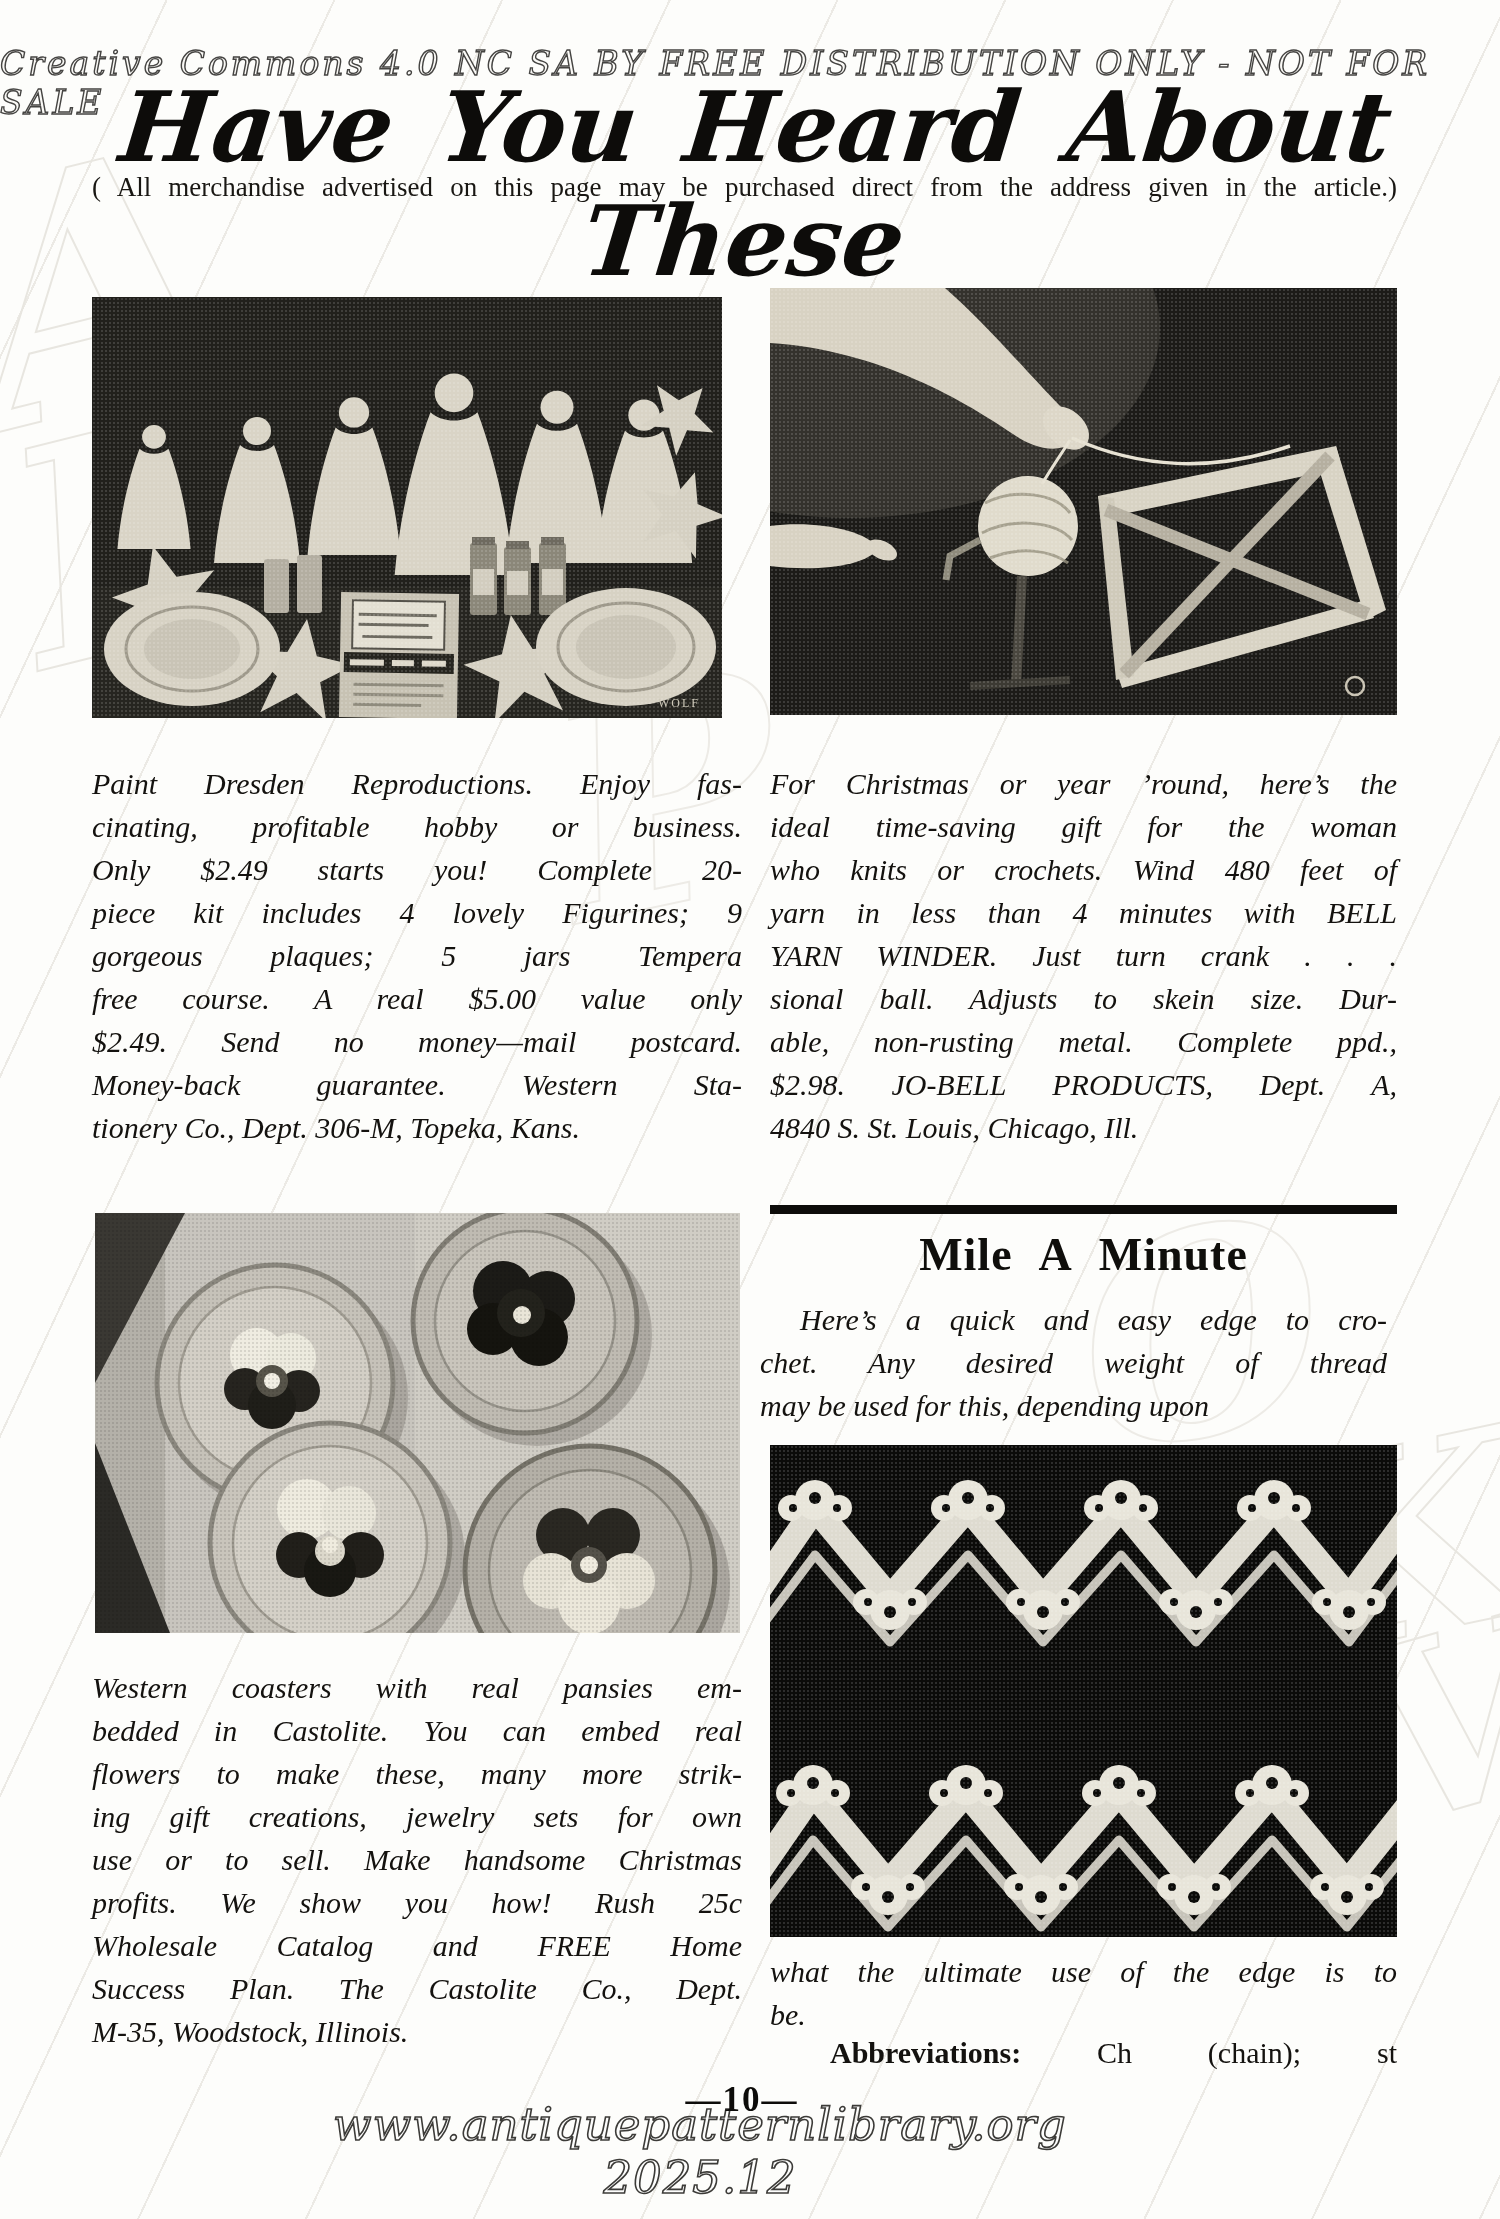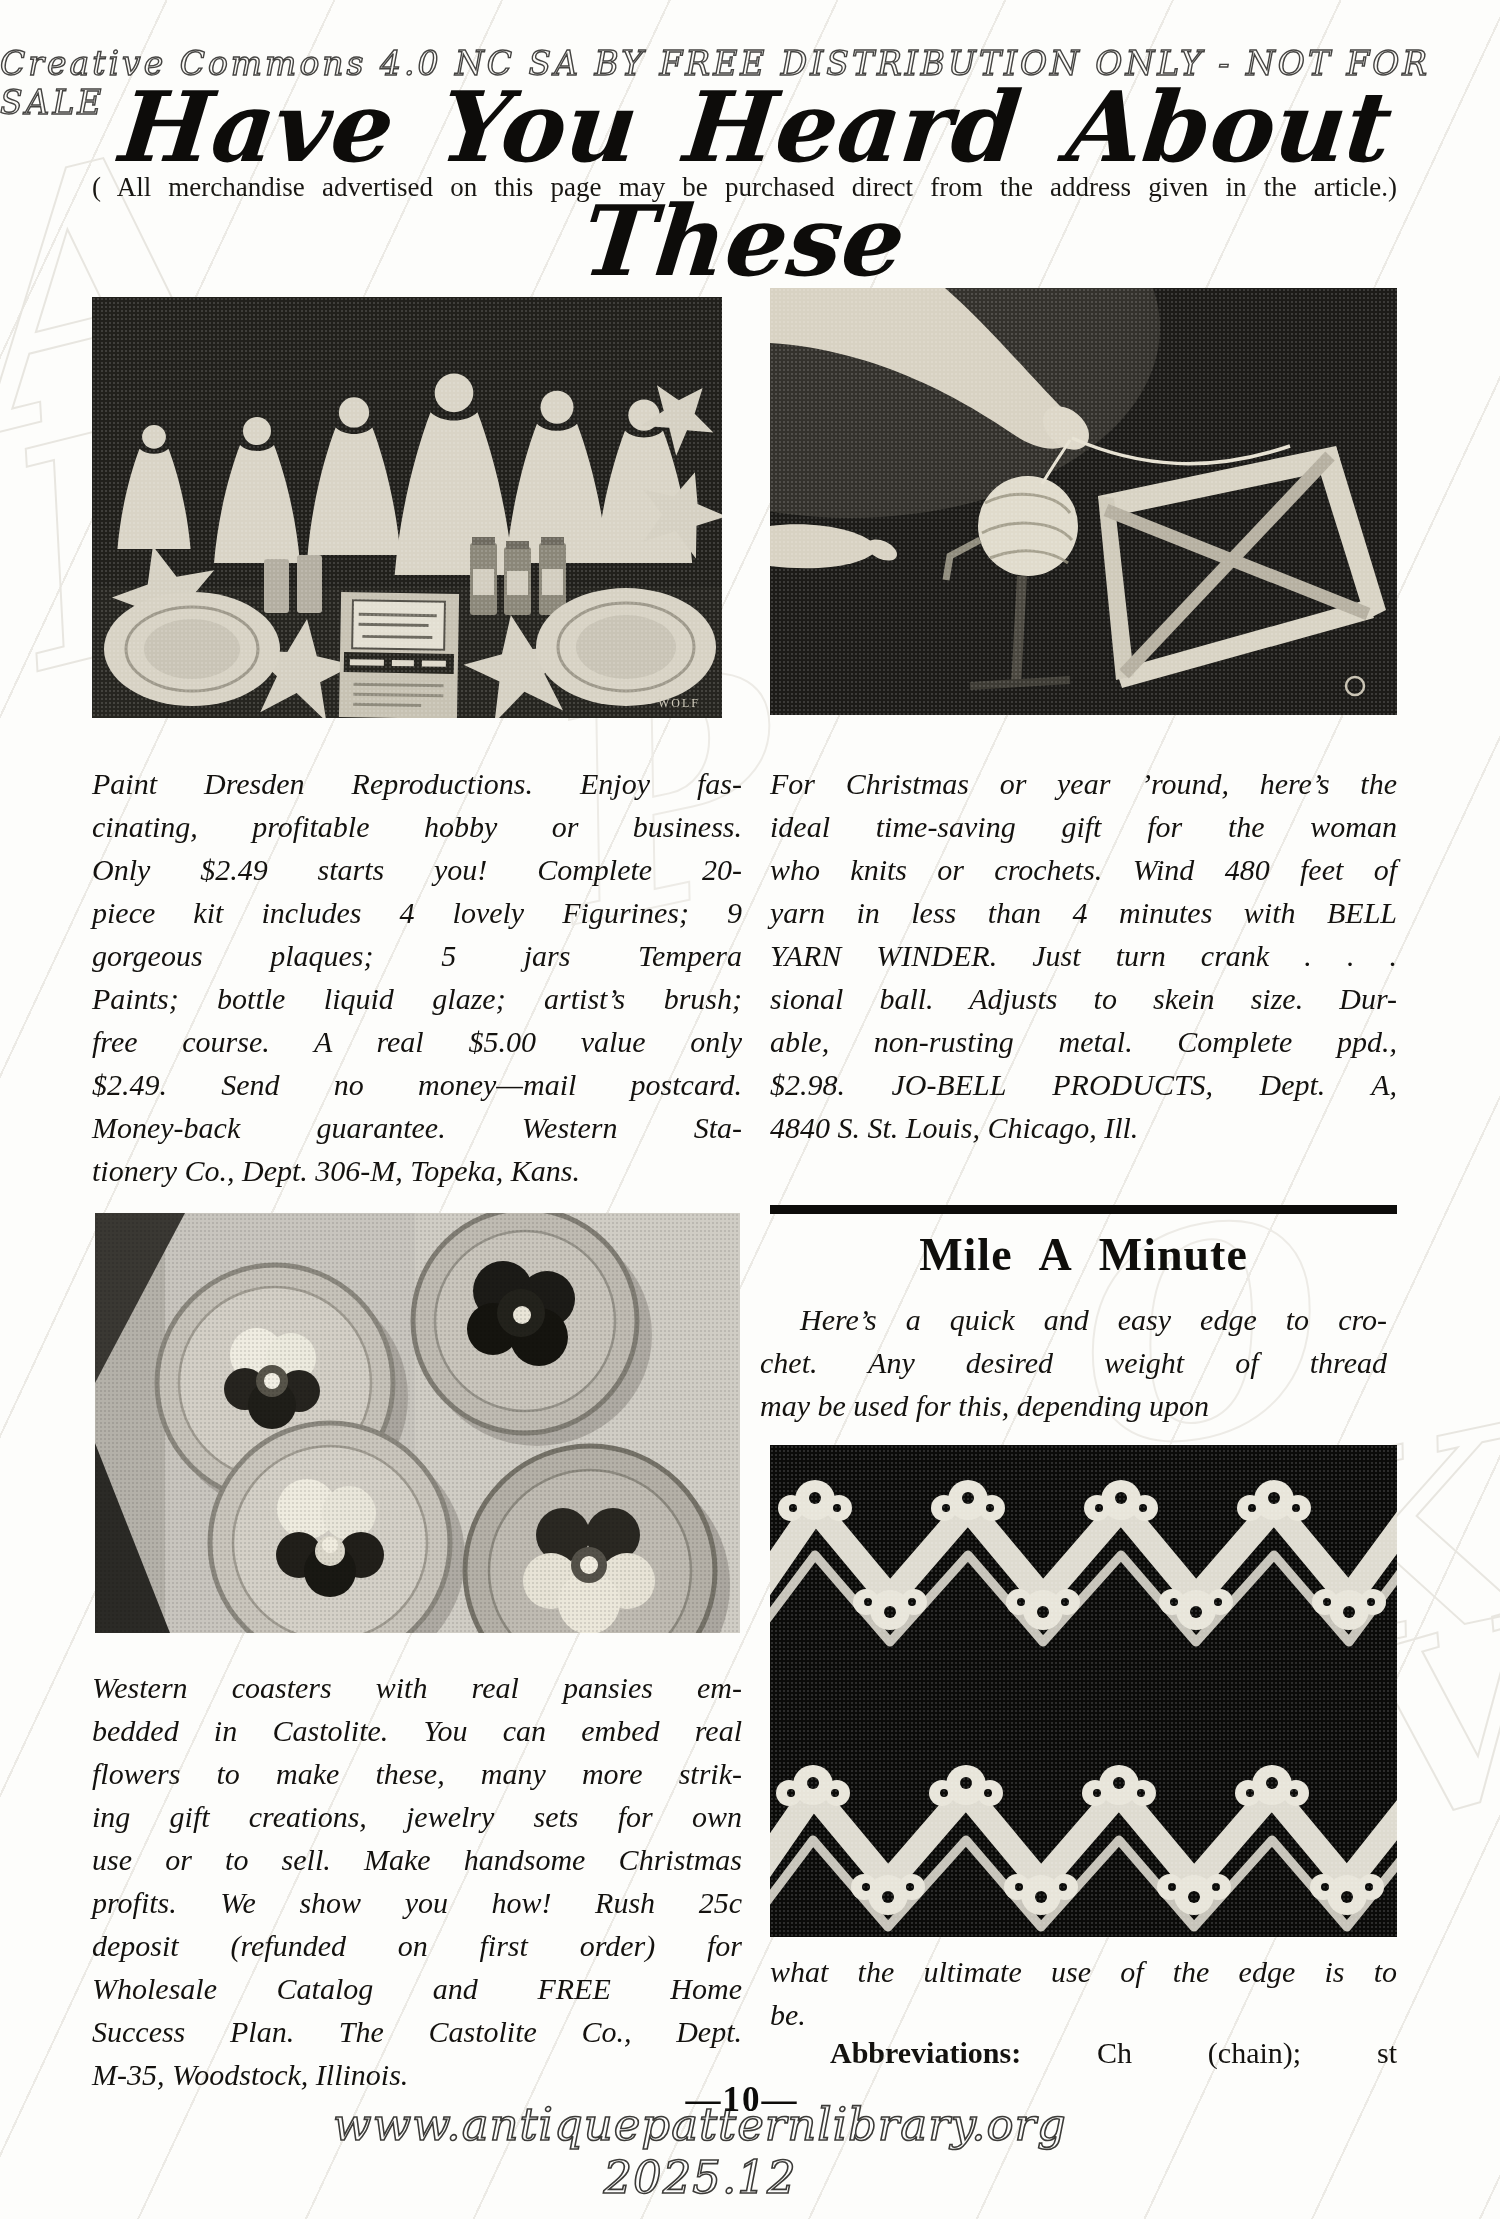--- a/index.html
+++ b/index.html
@@ -192,21 +192,20 @@
   </svg>
   <div class="ht"></div>
 </div>
 
 <div class="col-text lines" id="txt-dresden">
     <div class="line">Paint Dresden Reproductions. Enjoy fas-</div>
     <div class="line">cinating, profitable hobby or business.</div>
     <div class="line">Only $2.49 starts you! Complete 20-</div>
     <div class="line">piece kit includes 4 lovely Figurines; 9</div>
     <div class="line">gorgeous plaques; 5 jars Tempera</div>
-    <div class="line">Paints; bottle liquid glaze; artist’s brush;</div>
     <div class="line">free course. A real $5.00 value only</div>
     <div class="line">$2.49. Send no money—mail postcard.</div>
     <div class="line">Money-back guarantee. Western Sta-</div>
     <div class="line last">tionery Co., Dept. 306-M, Topeka, Kans.</div>
   </div>
 
 <div class="col-text lines" id="txt-winder">
     <div class="line">For Christmas or year ’round, here’s the</div>
     <div class="line">ideal time-saving gift for the woman</div>
     <div class="line">who knits or crochets. Wind 480 feet of</div>
@@ -288,21 +287,20 @@
   <div class="ht ht-dark"></div>
 </div>
 
 <div class="col-text lines" id="txt-castolite">
     <div class="line">Western coasters with real pansies em-</div>
     <div class="line">bedded in Castolite. You can embed real</div>
     <div class="line">flowers to make these, many more strik-</div>
     <div class="line">ing gift creations, jewelry sets for own</div>
     <div class="line">use or to sell. Make handsome Christmas</div>
     <div class="line">profits. We show you how! Rush 25c</div>
-    <div class="line">deposit (refunded on first order) for</div>
     <div class="line">Wholesale Catalog and FREE Home</div>
     <div class="line">Success Plan. The Castolite Co., Dept.</div>
     <div class="line last">M-35, Woodstock, Illinois.</div>
   </div>
 
 <div class="photo" id="photo-lace">
   <svg viewBox="0 0 627 492" preserveAspectRatio="none">
     <defs>
       <g id="lf">
         <circle cx="0" cy="0" r="20" fill="#e8e5da"></circle>

